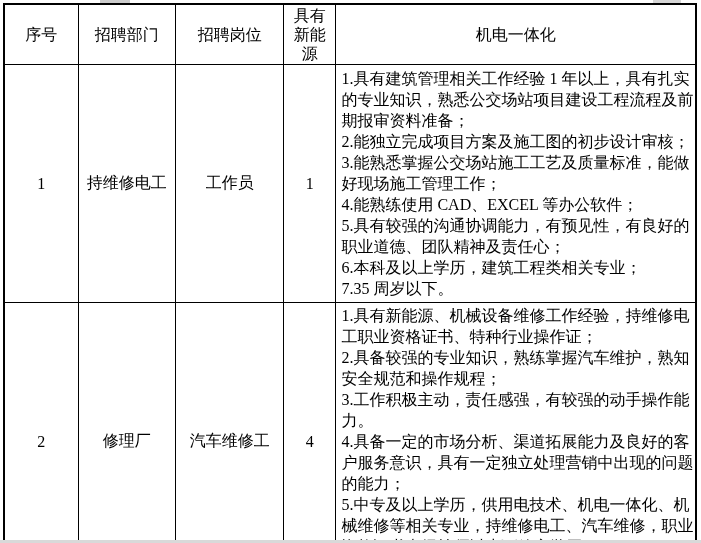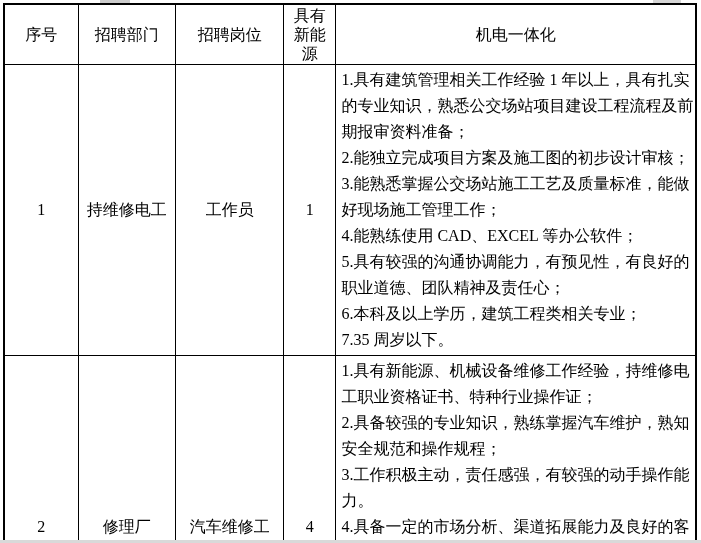--- a/index.html
+++ b/index.html
@@ -40,21 +40,21 @@
     padding: 1px 2px;
   }
   td.cell-center {
     text-align: center;
     vertical-align: middle;
     padding: 1px 2px;
   }
   td.cell-req {
     text-align: left;
     vertical-align: middle;
-    line-height: 26px;
+    line-height: 21px;
     padding: 2px 0 2px 5px;
     white-space: pre-line;
     word-break: break-all;
   }
   tr.row-a td { height: 233px; }
   tr.row-b td { height: 255px; }
   .artifact {
     position: absolute;
     pointer-events: none;
   }

